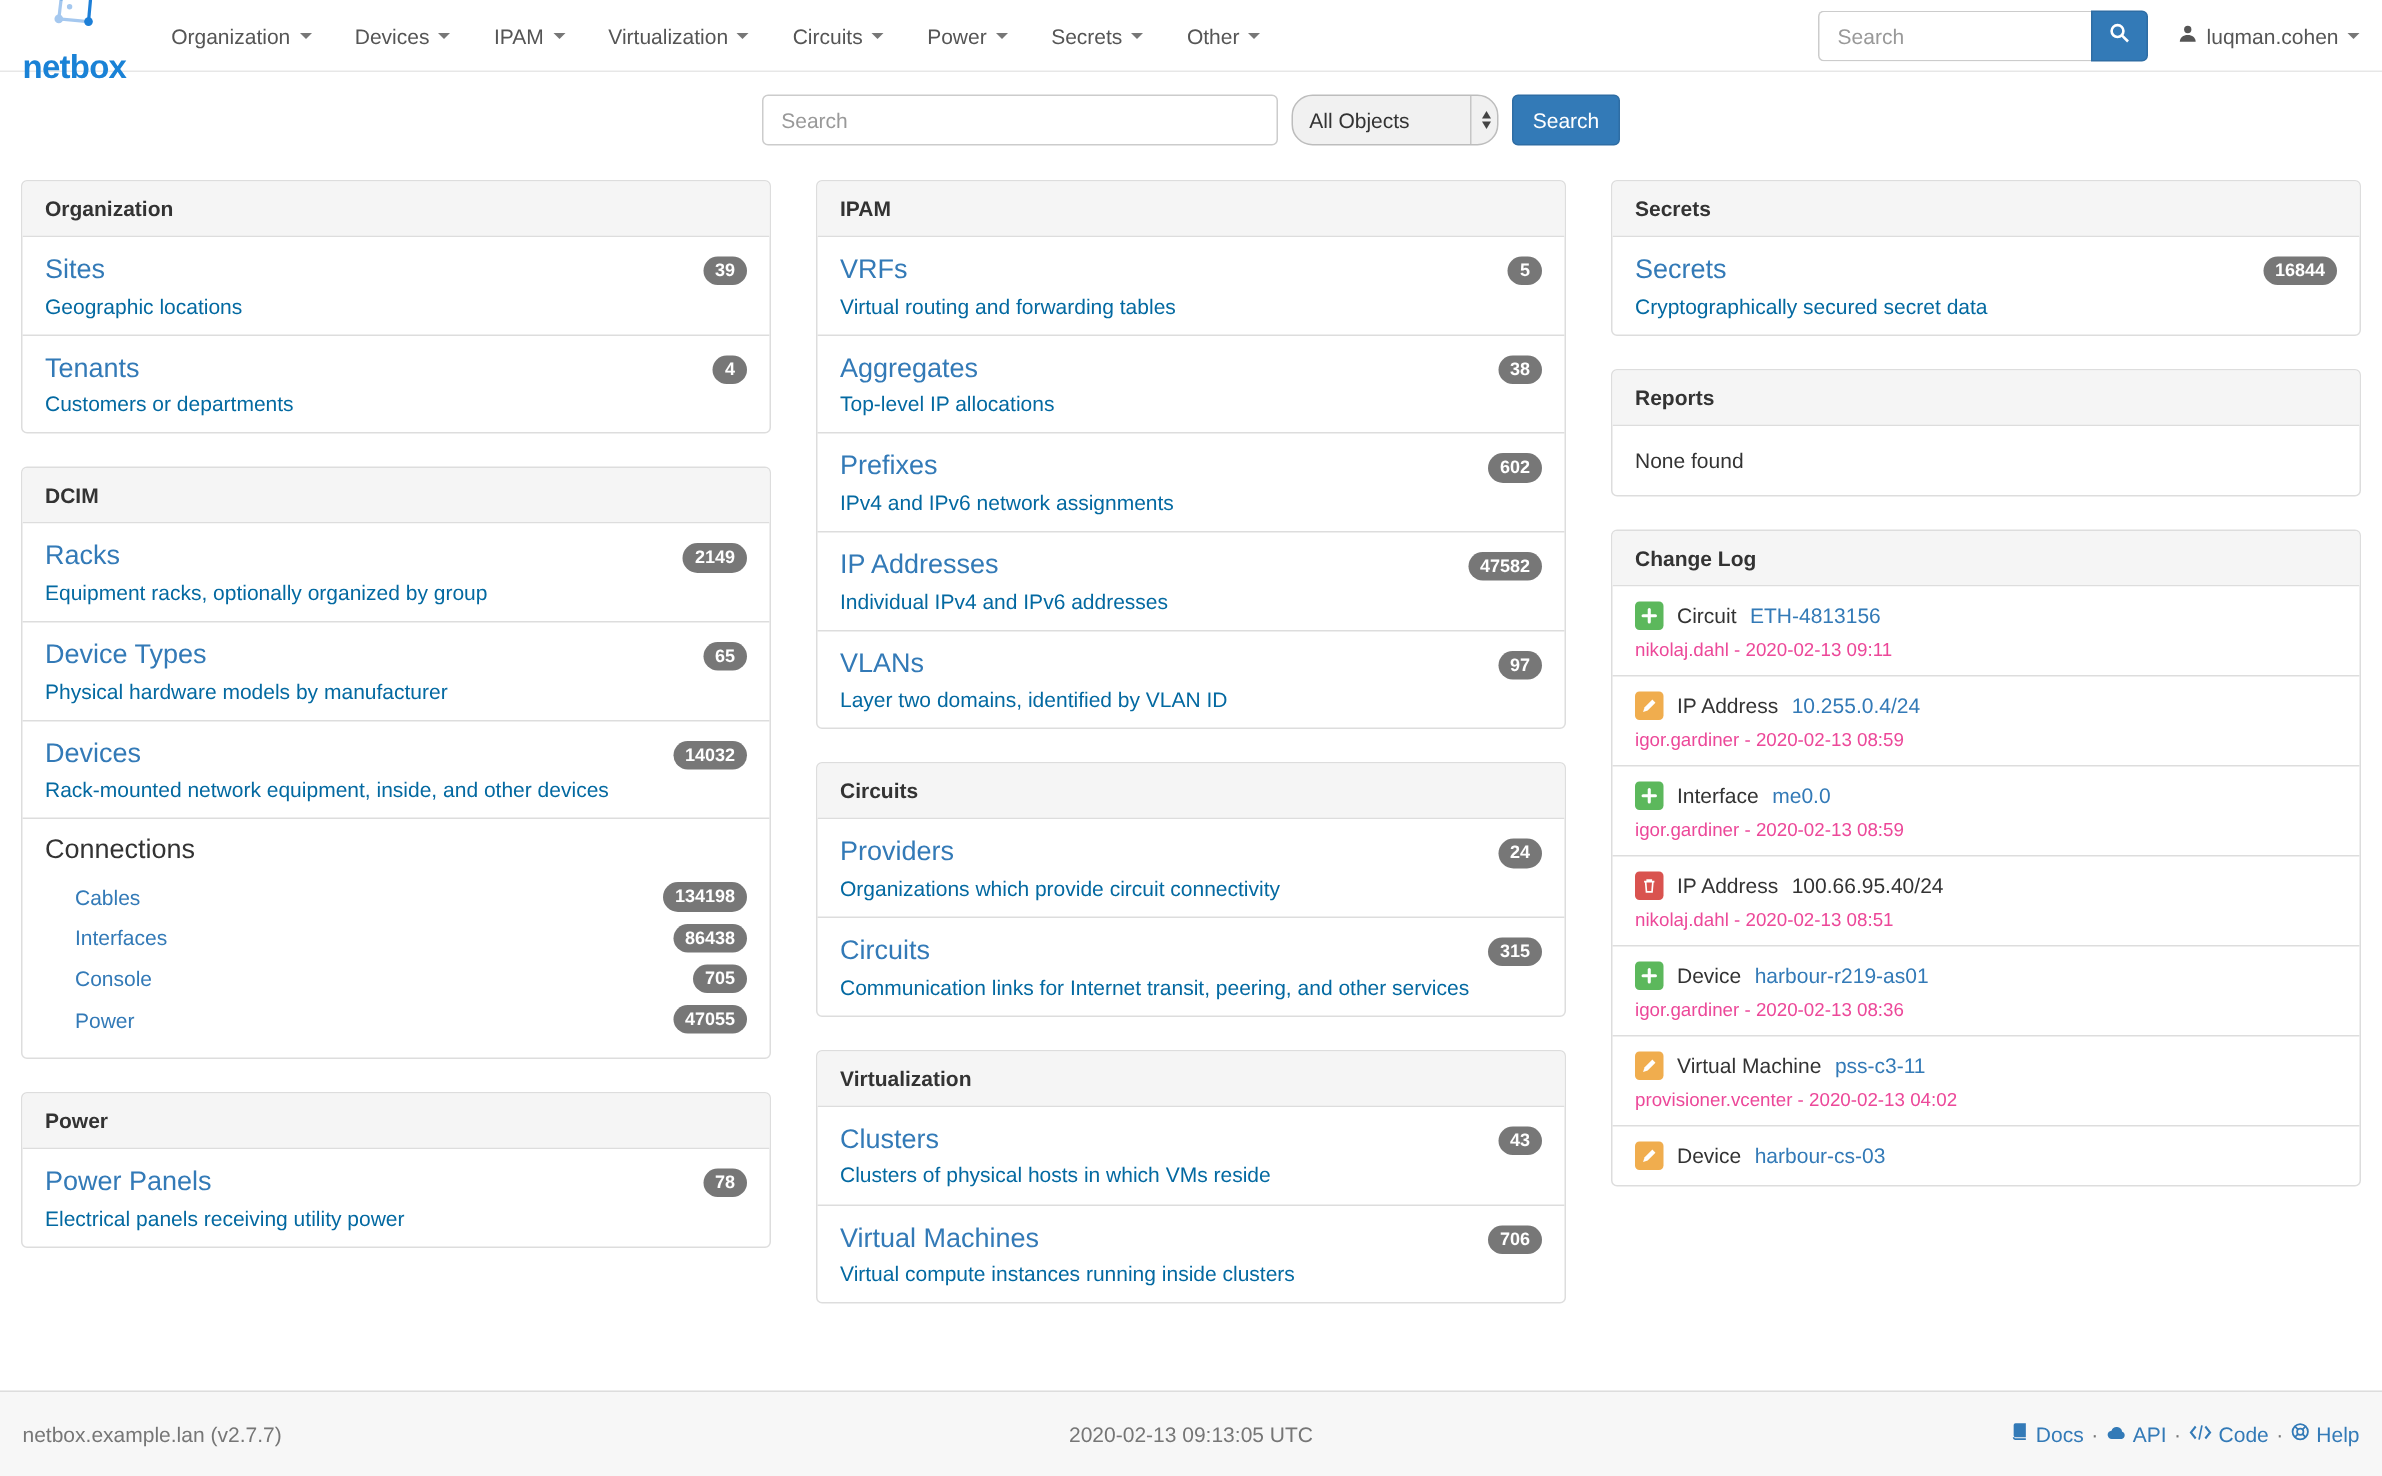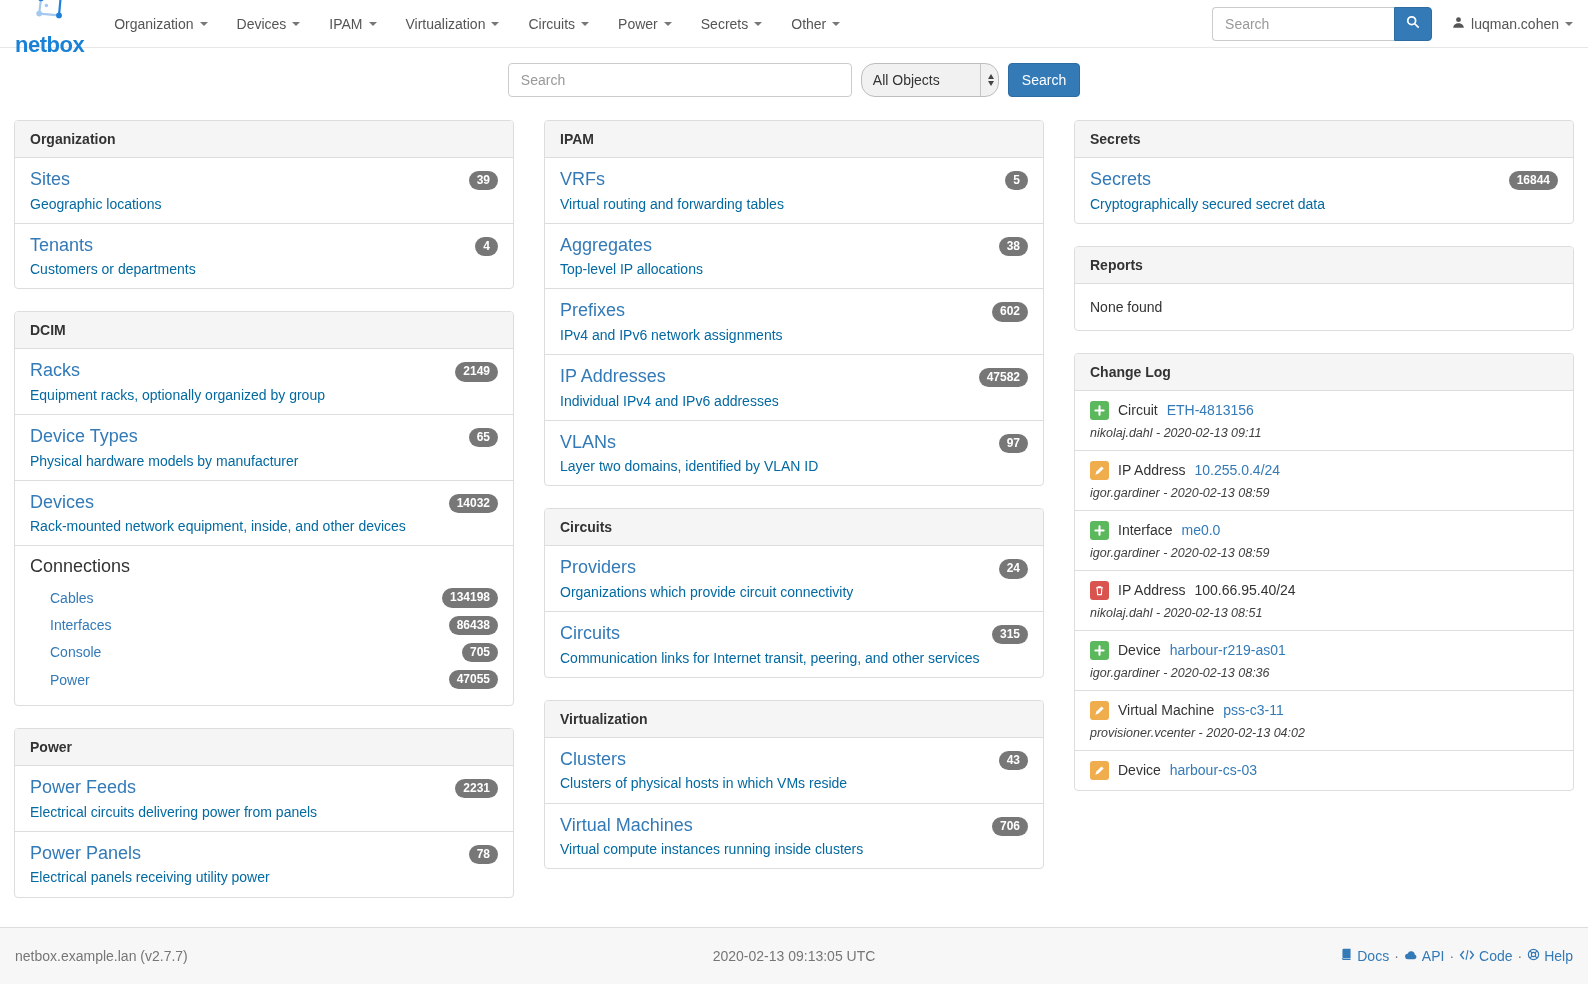--- a/index.html
+++ b/index.html
@@ -94,21 +94,21 @@
   .cl-line { display: flex; align-items: center; gap: 9px; font-size: 14px; color: #333; }
   .cl-icon {
     width: 19px; height: 19px; border-radius: 3px; flex: 0 0 auto;
     display: flex; align-items: center; justify-content: center;
   }
   .cl-icon.add { background: #5cb85c; }
   .cl-icon.update { background: #f0ad4e; }
   .cl-icon.delete { background: #d9534f; }
   .cl-link { color: #337ab7; }
   .cl-plain { color: #333; }
-  .cl-meta { font-size: 12.5px; color: #404040; margin-top: 6px; font-style: italic; }
+  .cl-meta { font-size: 12.5px; color: #ec4899; margin-top: 6px; }
 
   
   footer {
     margin-top: auto; flex: 0 0 auto;
     background: #f7f7f7; border-top: 1px solid #ddd;
     padding: 20px 15px; position: relative;
     font-size: 14px; color: #767676;
   }
   .footer-center { position: absolute; left: 50%; top: 20px; transform: translateX(-50%); }
   .footer-right { position: absolute; right: 15px; top: 20px; display: flex; align-items: center; gap: 5px; }
@@ -267,27 +267,20 @@
         </div>
         <div class="conn-row">
           <a href="#" class="conn-link">Power</a>
           <span class="badge">47055</span>
         </div>
       </div>
     </div>
 
     <div class="panel">
       <div class="panel-heading">Power</div>
-      <div class="panel-item">
-        <div class="item-head">
-          <a href="#" class="item-title">Power Feeds</a>
-          <span class="badge">2231</span>
-        </div>
-        <div class="item-desc">Electrical circuits delivering power from panels</div>
-      </div>
       <div class="panel-item">
         <div class="item-head">
           <a href="#" class="item-title">Power Panels</a>
           <span class="badge">78</span>
         </div>
         <div class="item-desc">Electrical panels receiving utility power</div>
       </div>
     </div>
   </div>
 

